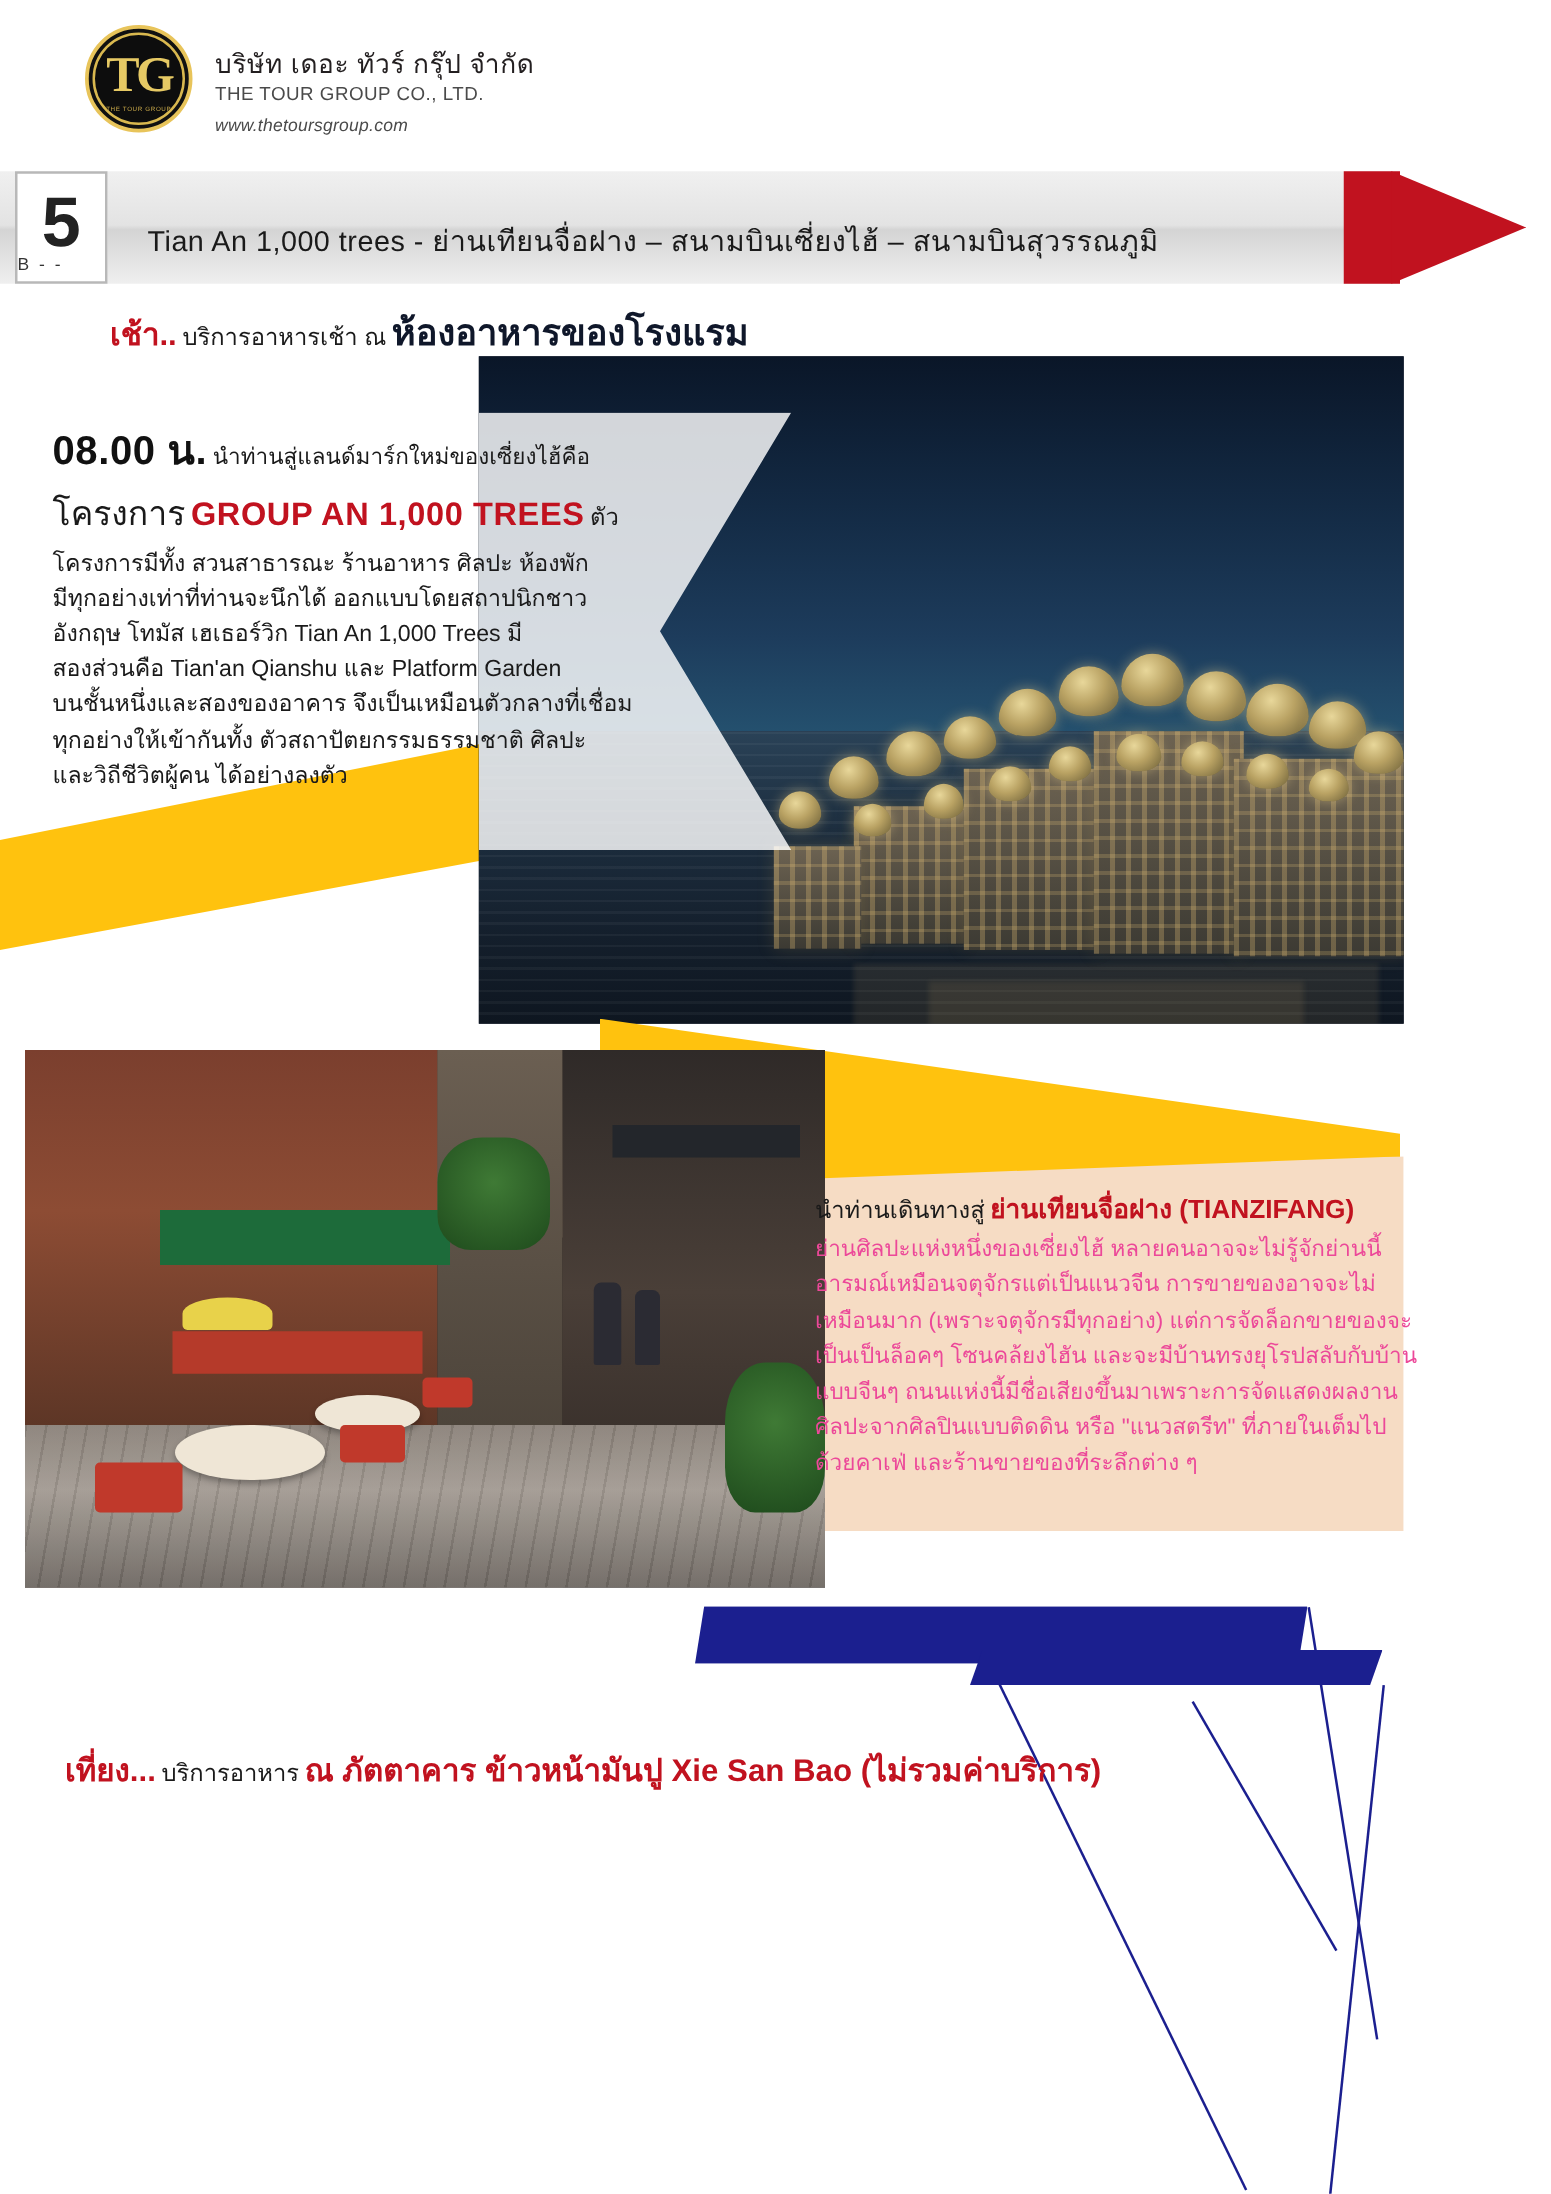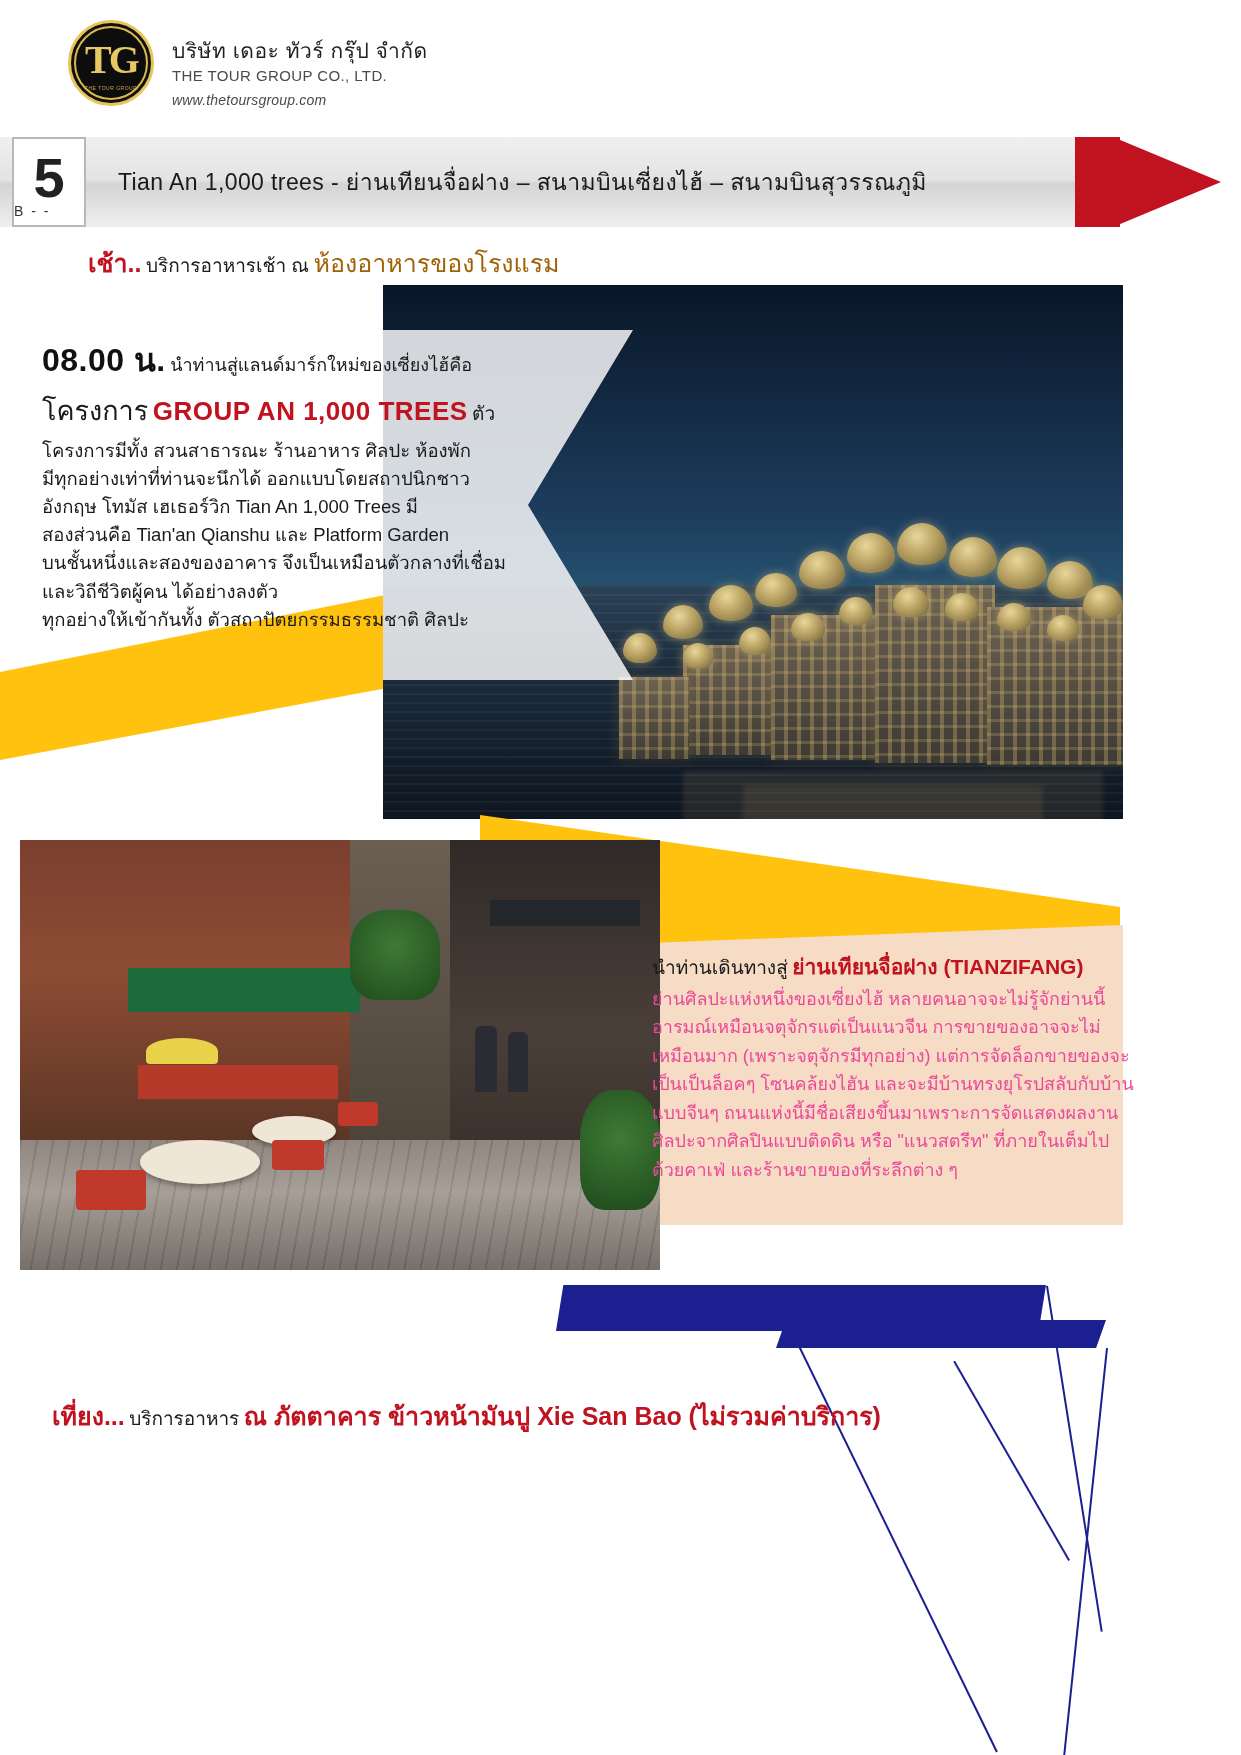--- a/index.html
+++ b/index.html
@@ -107,21 +107,21 @@
   }
   .daybar-daylabel {
     position: absolute;
     left: 14px; top: 66px;
     font-size: 14px;
     color: #333;
     letter-spacing: 2px;
   }
   .daybar-title {
     position: absolute;
-    left: 118px; top: 27px;
+    left: 118px; top: 38px;
     font-size: 23px;
     color: #1a1a1a;
     letter-spacing: .4px;
     white-space: nowrap;
   }
   .daybar-arrow {
     position: absolute;
     left: 1113px; top: 0;
     width: 0; height: 0;
     border-top: 45px solid transparent;
@@ -136,21 +136,21 @@
   }
 
   
   .morning {
     position: absolute;
     left: 88px; top: 243px;
     white-space: nowrap;
   }
   .morning .m1 { font-size: 25px; color: #c1121f; font-weight: bold; }
   .morning .m2 { font-size: 19px; color: #1a1a1a; }
-  .morning .m3 { font-size: 25px; color: #a16207; font-weight: normal; }
+  .morning .m3 { font-size: 29px; color: #0f172a; font-weight: bold; }
 
   
   .hero {
     position: absolute;
     left: 383px; top: 285px;
     width: 740px; height: 534px;
     overflow: hidden;
     background: #0a1020;
   }
   .hero-sky {
@@ -403,22 +403,22 @@
     <span class="proj-pre">โครงการ</span>
     <span class="proj-name">GROUP AN 1,000 TREES</span>
     <span class="proj-post">ตัว</span>
   </div>
   <div class="body-p">
     <div>โครงการมีทั้ง สวนสาธารณะ ร้านอาหาร ศิลปะ ห้องพัก</div>
     <div>มีทุกอย่างเท่าที่ท่านจะนึกได้ ออกแบบโดยสถาปนิกชาว</div>
     <div>อังกฤษ โทมัส เฮเธอร์วิก Tian An 1,000 Trees มี</div>
     <div>สองส่วนคือ Tian'an Qianshu และ Platform Garden</div>
     <div>บนชั้นหนึ่งและสองของอาคาร จึงเป็นเหมือนตัวกลางที่เชื่อม</div>
+    <div>ทุกอย่างให้เข้ากันทั้ง ตัวสถาปัตยกรรมธรรมชาติ ศิลปะ</div>
     <div>และวิถีชีวิตผู้คน ได้อย่างลงตัว</div>
-    <div>ทุกอย่างให้เข้ากันทั้ง ตัวสถาปัตยกรรมธรรมชาติ ศิลปะ</div>
   </div>
 </div>
 
 <div class="yellow-band-2"></div>
 <div class="peach-panel"></div>
 
 <div class="street">
   <div class="st-sky"></div>
   <div class="st-left"></div>
   <div class="st-mid"></div>

